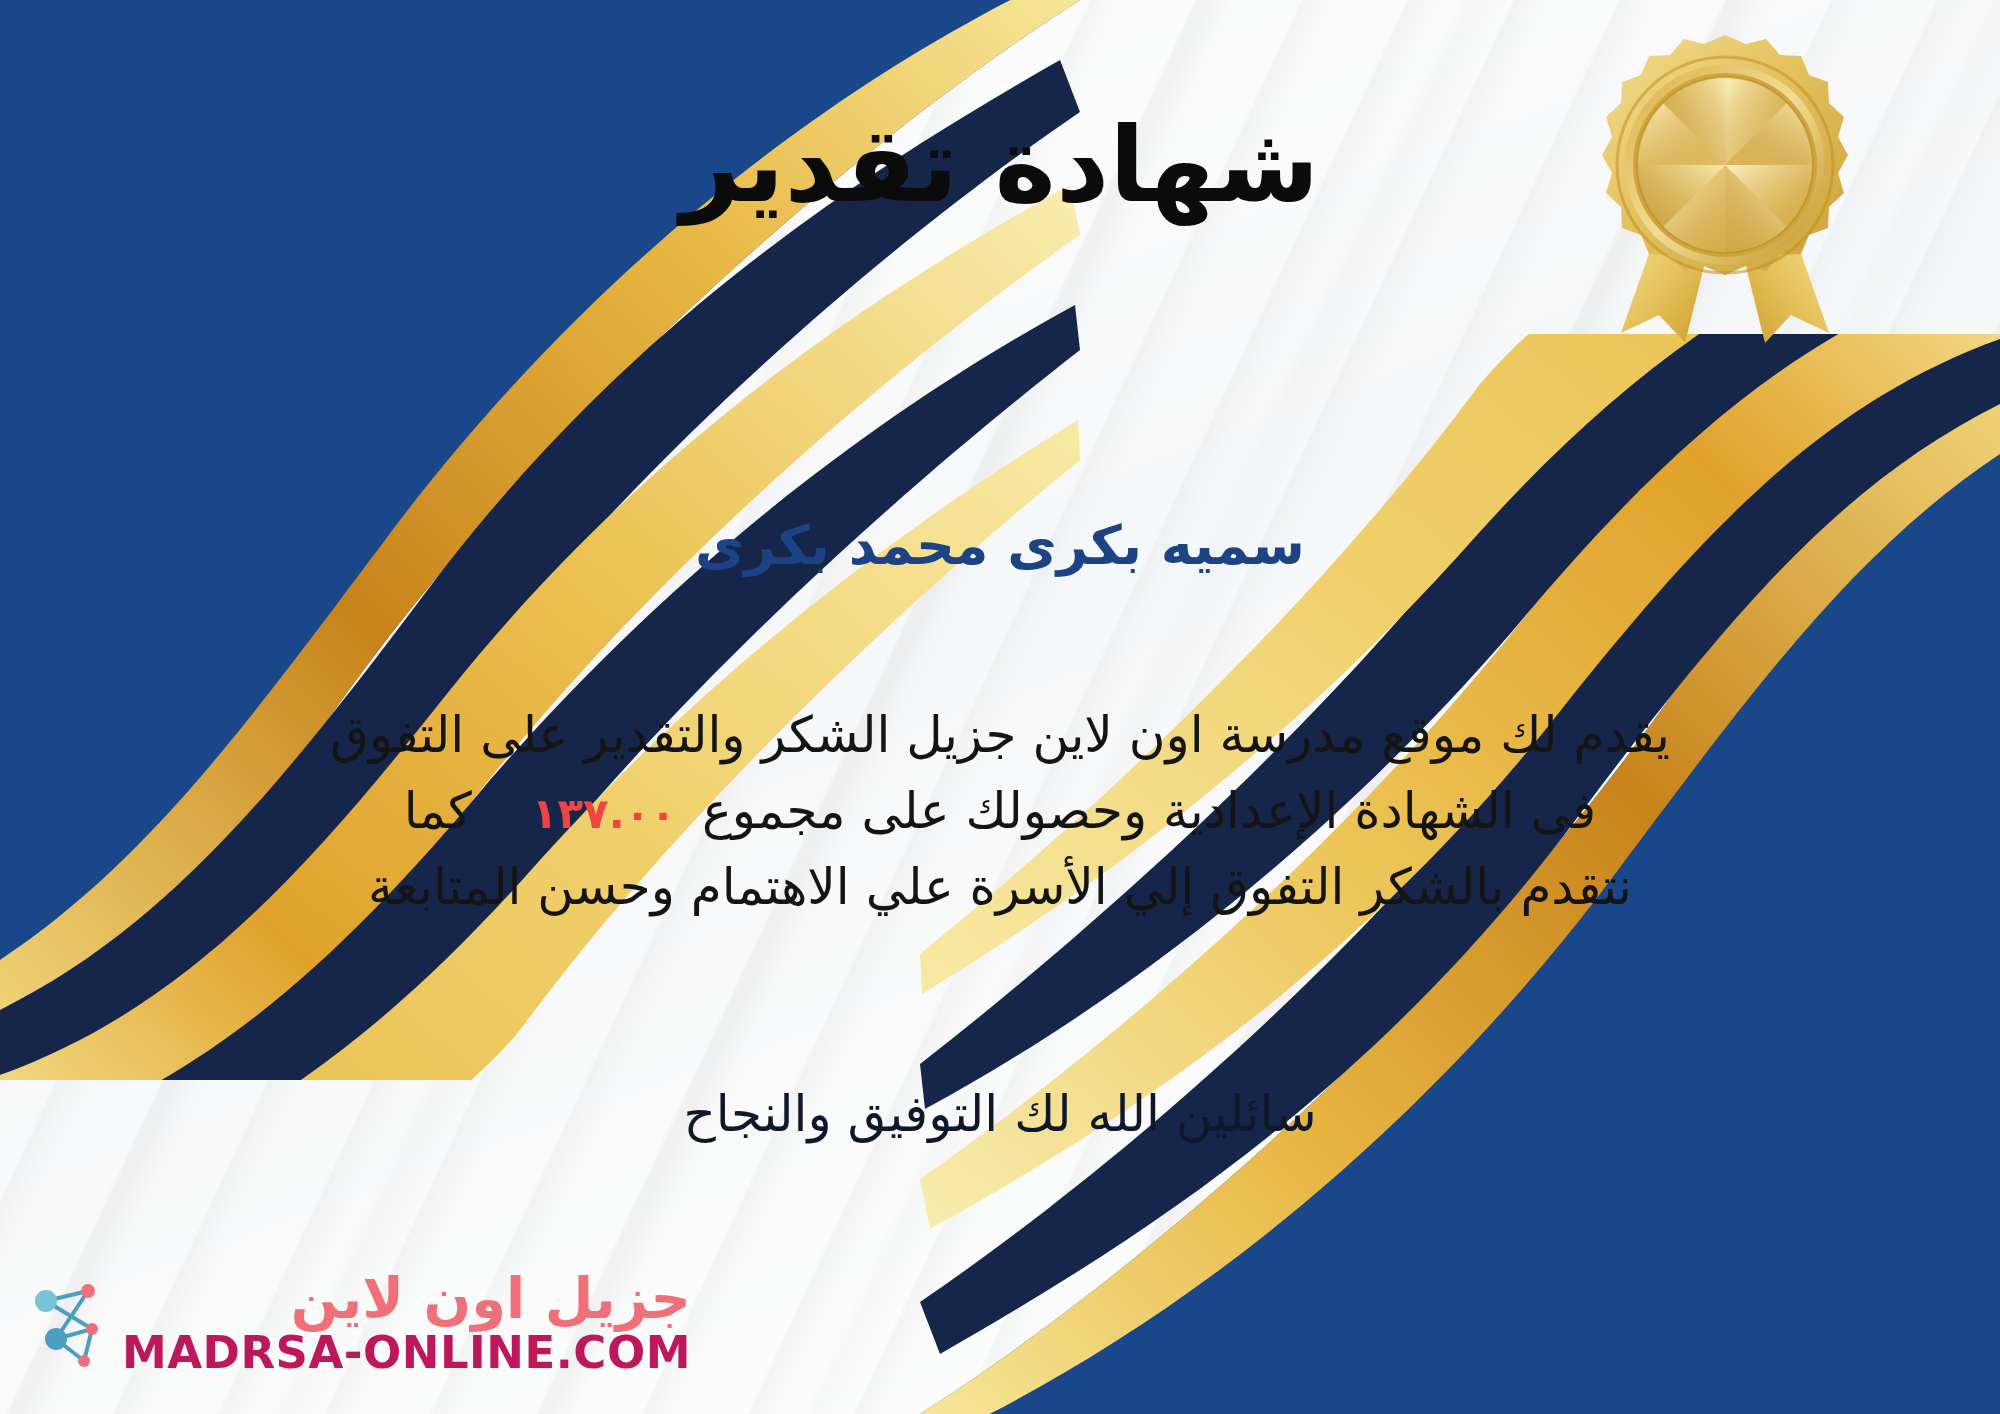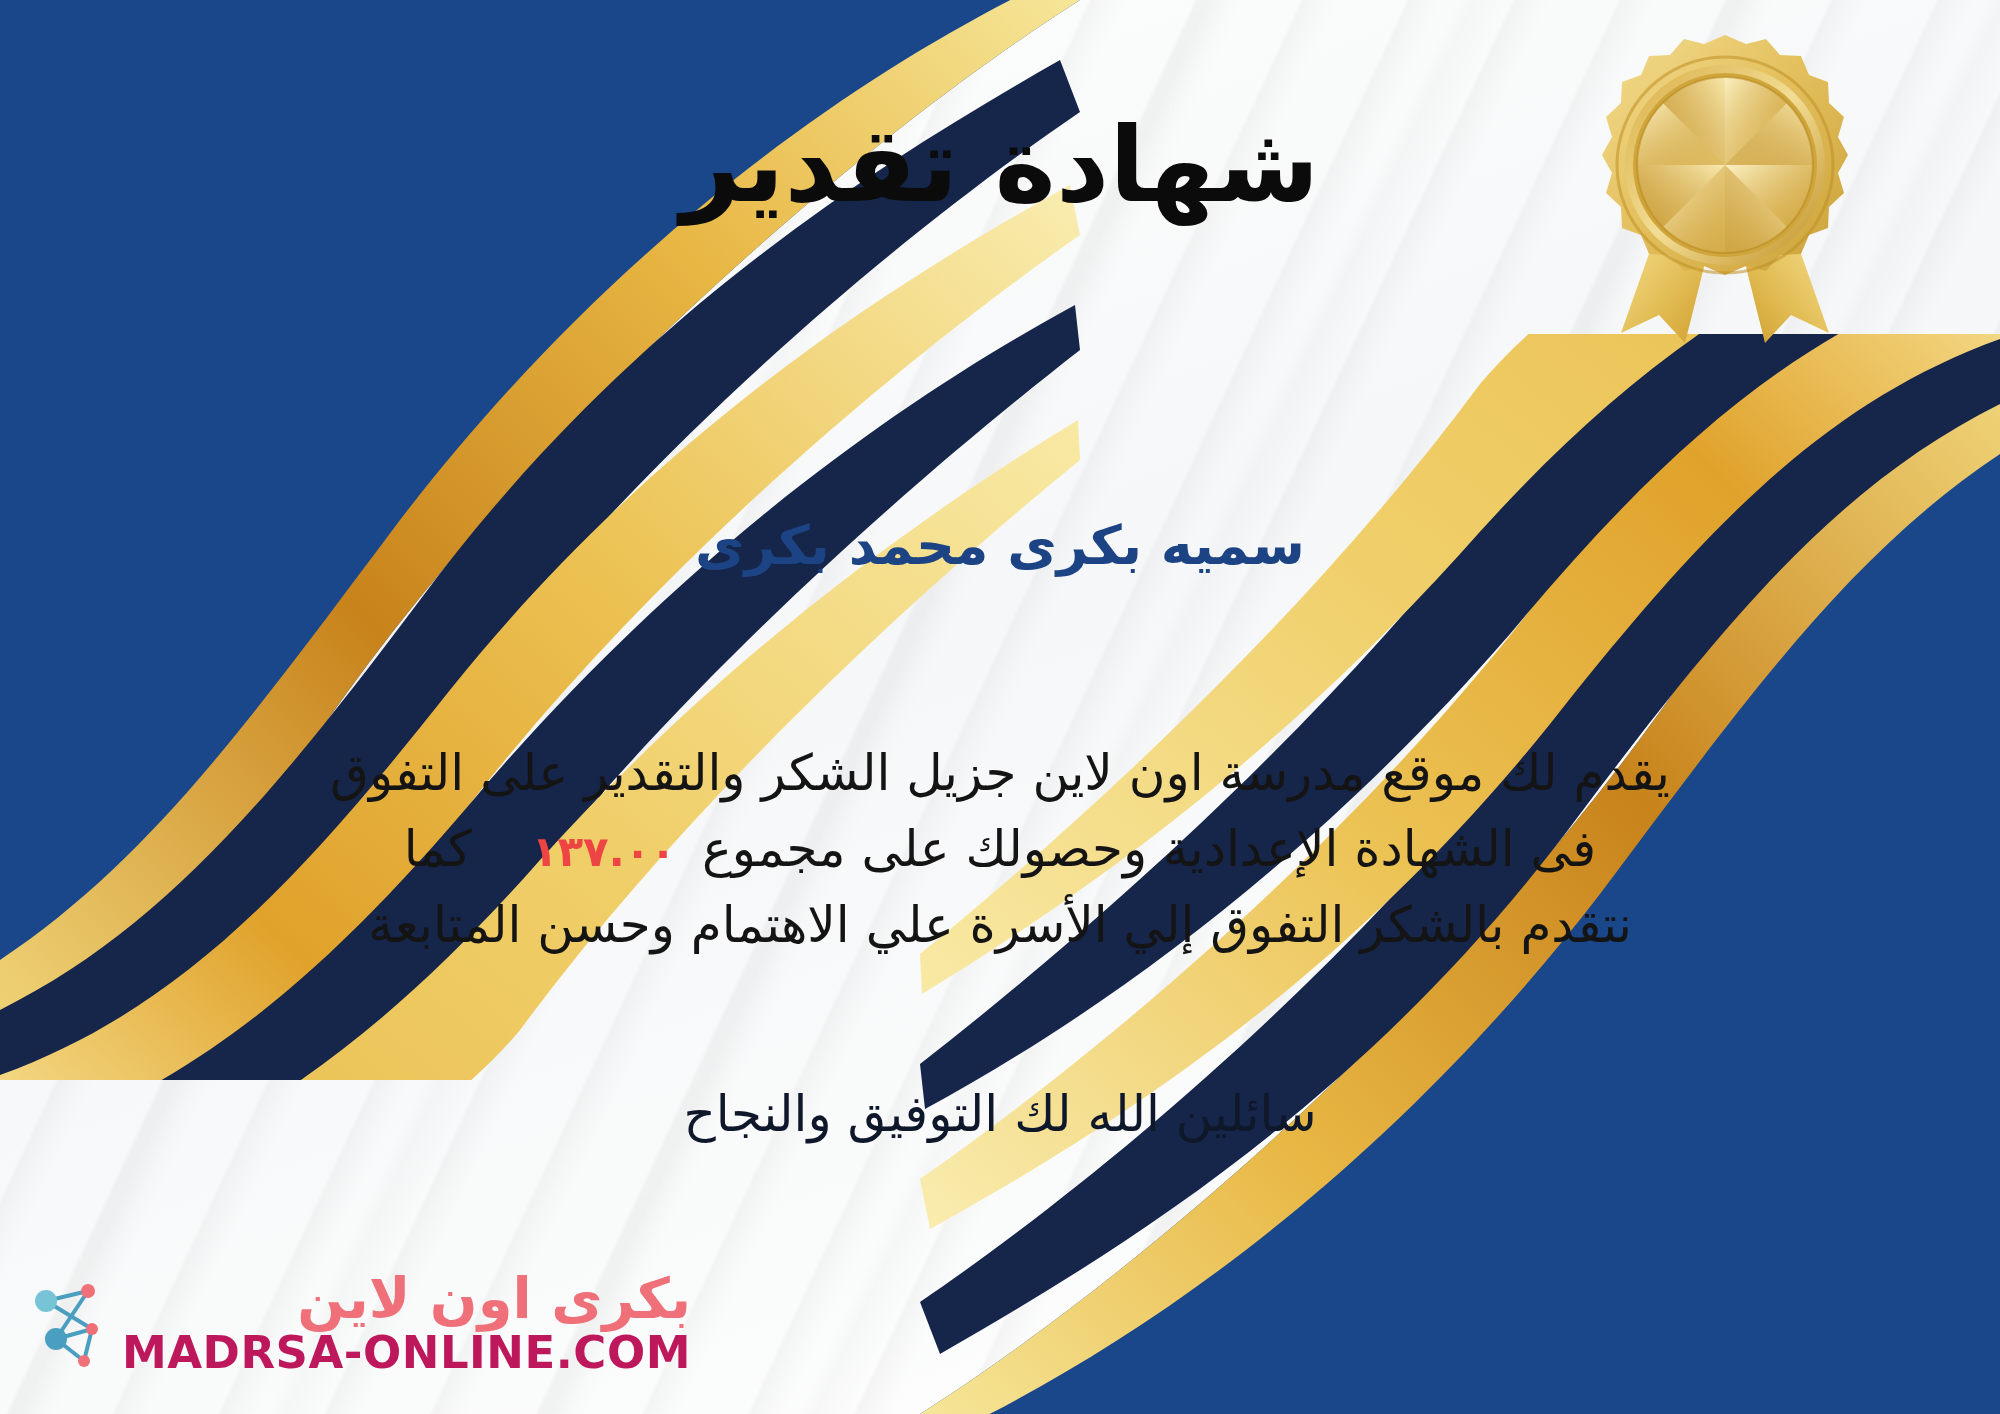--- a/index.html
+++ b/index.html
@@ -80,21 +80,21 @@
     left:0;
     right:0;
     font-size:54px;
     line-height:1.15;
     font-weight:700;
     color:#1c4485;
   }
 
   .body-block{
     position:absolute;
-    top:735px;
+    top:697px;
     left:60px;
     right:60px;
     font-size:50px;
     line-height:1.52;
     color:#141414;
     font-weight:500;
   }
   .body-line{white-space:nowrap;}
   .body-line.l1{text-align:center;letter-spacing:-0.5px;}
   .body-line.l2{text-align:center;}
@@ -336,18 +336,18 @@
           <line x1="66" y1="52" x2="58" y2="84"></line>
         </g>
         <circle cx="20" cy="24" r="11" fill="#76c4d6"></circle>
         <circle cx="62" cy="14" r="7" fill="#ef7078"></circle>
         <circle cx="66" cy="52" r="6" fill="#ef7078"></circle>
         <circle cx="30" cy="62" r="11" fill="#4a9fc0"></circle>
         <circle cx="58" cy="84" r="6" fill="#ef7078"></circle>
       </svg>
     </div>
     <div class="brand-text">
-      <div class="brand-ar">بكرى اون لاين</div>
+      <div class="brand-ar">جزيل اون لاين</div>
       <div class="brand-en">MADRSA-ONLINE.COM</div>
     </div>
   </div>
 
 </div>
 
 </body></html>

